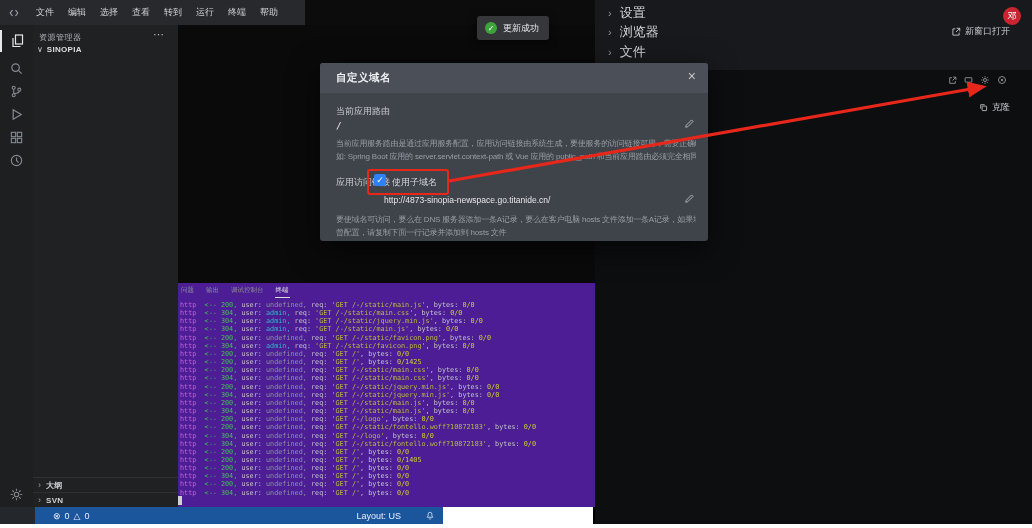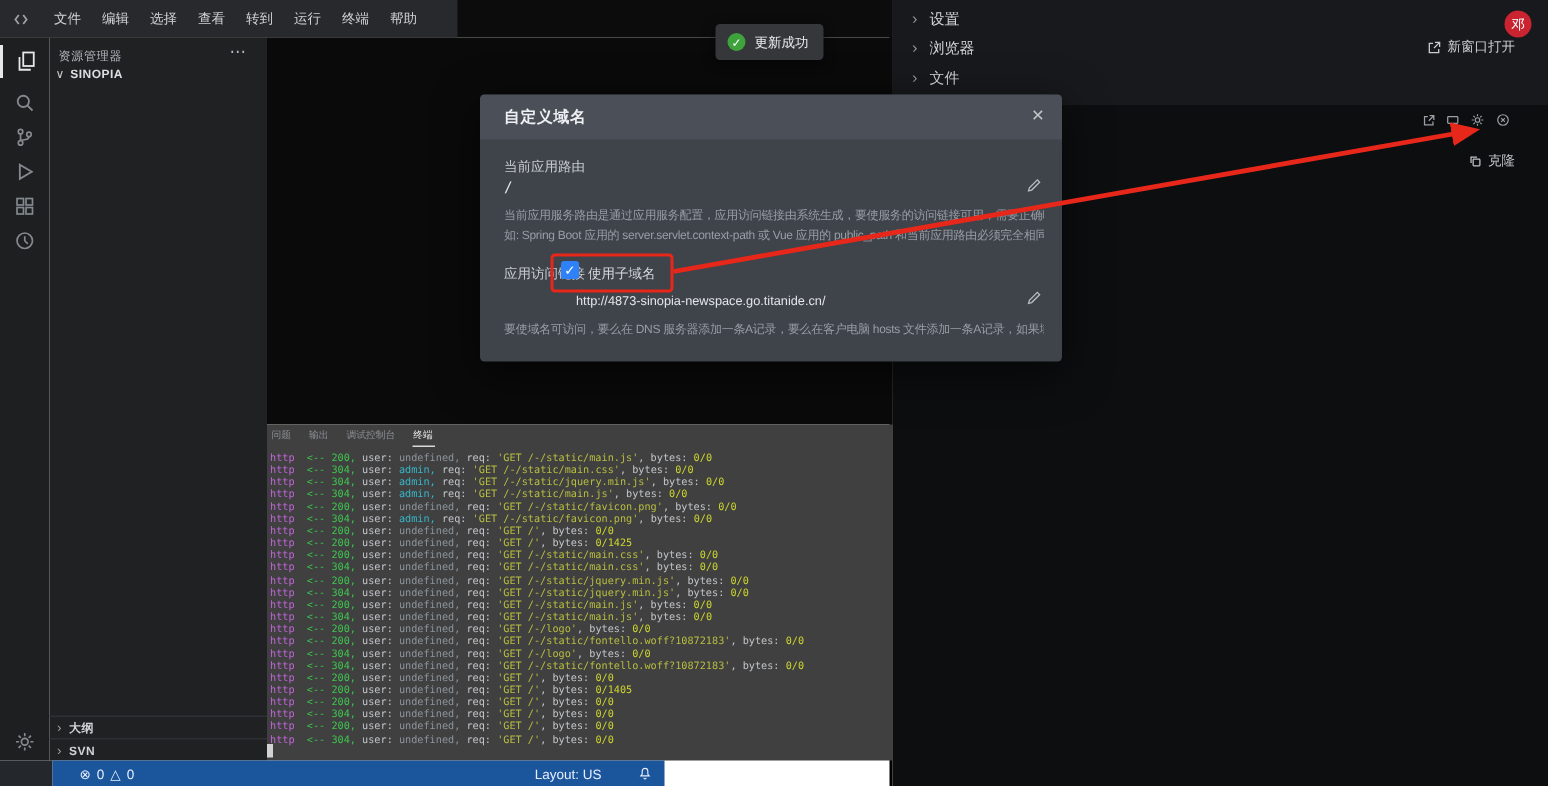--- a/index.html
+++ b/index.html
@@ -30,21 +30,21 @@
   .sb-folder { position:absolute; left:4px; top:20px; display:flex; align-items:center; gap:4px; }
   .sb-fold-chevron { font-size:8px; color:#c8c8c8; }
   .sb-folder-name { font-size:8px; font-weight:bold; color:#dcdee1; letter-spacing:.3px; }
   #sb-bottom { position:absolute; left:0; bottom:0; width:145px; }
   .sb-bottom-row { height:15px; border-top:1px solid #2e3134; display:flex; align-items:center; padding-left:5px; gap:5px; }
   .sb-chevron { font-size:9px; color:#9aa0a5; }
   .sb-blabel { font-size:8px; font-weight:bold; color:#cfd2d6; letter-spacing:.3px; }
 
   
   .editor { position:absolute; left:178px; top:25px; width:417px; height:258px; background:#0a0a0b; z-index:1; }
-  .panel { position:absolute; left:178px; top:283px; width:417px; height:224px; background:#404040; z-index:1; }
+  .panel { position:absolute; left:178px; top:283px; width:417px; height:224px; background:#4c1d95; z-index:1; }
   #panel-tabs { position:absolute; left:2px; top:0; display:flex; gap:10px; height:15px; }
   .panel-tab { font-size:6.5px; color:#8d9196; padding:3px 1px; }
   .panel-tab.active { color:#e9e9e9; border-bottom:1px solid #dadada; }
   #log-lines { position:absolute; left:2px; top:18px; font-family:"DejaVu Sans Mono", monospace; font-size:6.8px; line-height:8.16px; white-space:pre; }
   .log-line span { letter-spacing:0; }
   .c-http  { color:#c065d8; }
   .c-status{ color:#3fc44f; }
   .c-plain { color:#c2c5c9; }
   .c-undef { color:#8d949c; }
   .c-admin { color:#35b6c9; }
@@ -60,21 +60,21 @@
   .sb-problems { margin-left:18px; display:flex; gap:4px; align-items:center; }
   .sb-right { position:absolute; right:8px; display:flex; align-items:center; gap:24px; }
 
   
   .rightpanel { position:absolute; left:595px; top:0; width:437px; height:524px; background:#0c0e10; z-index:1; }
   .rp-top { position:absolute; left:0; top:0; width:437px; height:70px; background:#17191c; }
   .rp-divider { position:absolute; left:-2px; top:0; width:2px; height:524px; background:#000; }
   #rp-sections { position:absolute; left:0; top:3px; }
   .rp-row { height:19.5px; display:flex; align-items:center; padding-left:13px; gap:8px; width:300px; }
   .rp-chevron { font-size:11px; color:#8f9499; }
-  .rp-label { font-size:10px; color:#d2d5d9; }
+  .rp-label { font-size:13px; color:#d2d5d9; }
   .rp-avatar { position:absolute; left:408px; top:7px; width:18px; height:18px; border-radius:50%; background:#c92430; color:#fff; font-size:9px; display:flex; align-items:center; justify-content:center; }
   .rp-newwindow { position:absolute; right:22px; top:25px; display:flex; align-items:center; gap:4px; color:#c9ccd0; font-size:9px; }
   .rp-toolbar { position:absolute; left:0; top:70px; width:437px; height:26px; background:#0c0e10; }
   .rp-tools { position:absolute; right:25px; top:5px; display:flex; gap:7px; color:#9aa0a5; align-items:center; }
   .rp-clone { position:absolute; right:22px; top:101px; display:flex; align-items:center; gap:4px; color:#c2c5c9; font-size:9px; }
 
   
   .toast { position:absolute; left:477px; top:16px; height:24px; background:#36373b; border-radius:3px; box-shadow:0 2px 8px rgba(0,0,0,.55); display:flex; align-items:center; padding:0 10px 0 8px; gap:6px; z-index:40; }
   .toast-check { width:12px; height:12px; border-radius:50%; background:#3fa33c; color:#fff; font-size:8px; display:flex; align-items:center; justify-content:center; }
   .toast-label { font-size:9px; color:#e9eaec; }
@@ -325,20 +325,21 @@
 
     <div class="m-value" style="top:132px; font-family:'Liberation Sans',sans-serif; font-size:8.5px;padding-left:48px;">http://4873-sinopia-newspace.go.titanide.cn/</div>
     <div class="m-edit" style="top:130px">
         <svg class="ic" width="11" height="11" viewBox="0 0 16 16" fill="none" stroke="currentColor" stroke-width="1.3">
           <path d="M2.5 13.5l.8-3 7.7-7.7 2.2 2.2-7.7 7.7z"></path>
         </svg>
       </div>
 
     <div class="m-desc" style="top:150px">
       <div>要使域名可访问，要么在 DNS 服务器添加一条A记录，要么在客户电脑 hosts 文件添加一条A记录，如果域名未</div>
+      <div>曾配置，请复制下面一行记录并添加到 hosts 文件</div>
     </div>
 
     <div class="m-value" style="top:188px; font-family:'Liberation Sans',sans-serif; font-size:8.5px; color:#cfd3d8;">10.10.13.106 4873-sinopia-newspace.go.titanide.cn</div>
     <div class="m-edit" style="top:186px">
         <svg class="ic" width="11" height="11" viewBox="0 0 16 16" fill="none" stroke="currentColor" stroke-width="1.3">
           <rect x="5.5" y="5.5" width="8" height="8" rx="1"></rect>
           <path d="M3 10V3h7"></path>
         </svg>
       </div>
   </div>

